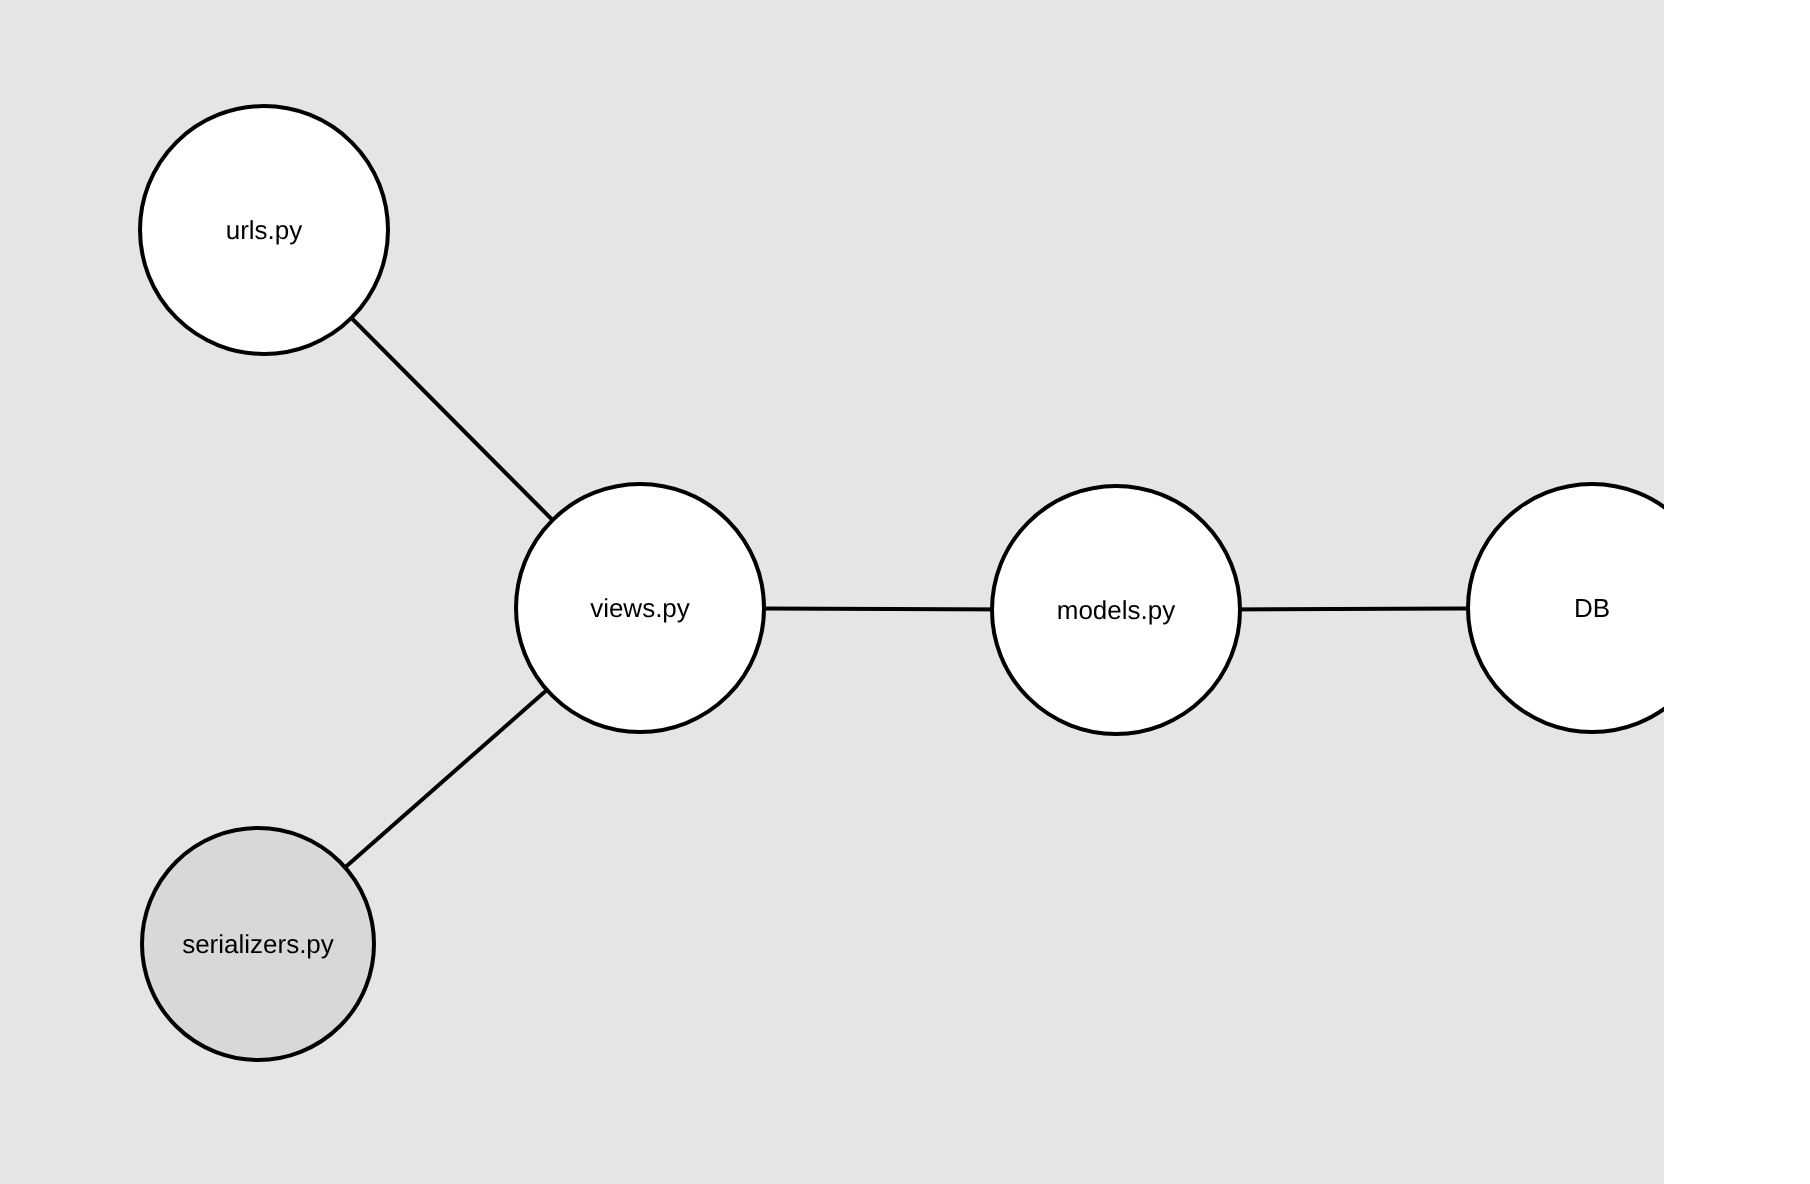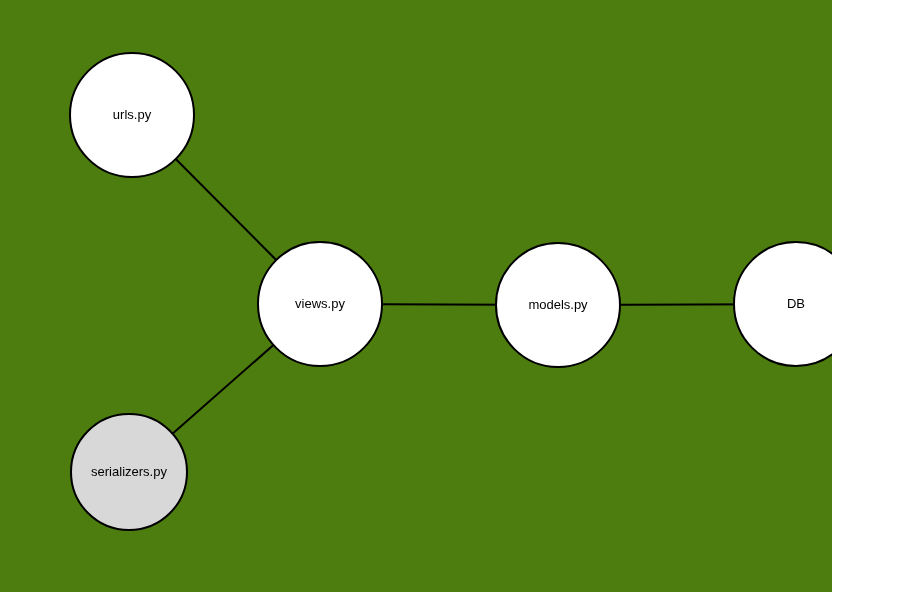--- a/index.html
+++ b/index.html
@@ -4,21 +4,21 @@
 <style>
   html, body {
     margin: 0;
     padding: 0;
     background: #ffffff;
   }
   .canvas-wrap {
     position: relative;
     width: 832px;
     height: 592px;
-    background: #4d7c0f;
+    background: #e5e5e5;
     overflow: hidden;
     font-family: "Liberation Sans", sans-serif;
     text-align: center;
   }
   svg {
     display: block;
   }
   .edge-line {
     stroke: #000000;
     stroke-width: 2;

